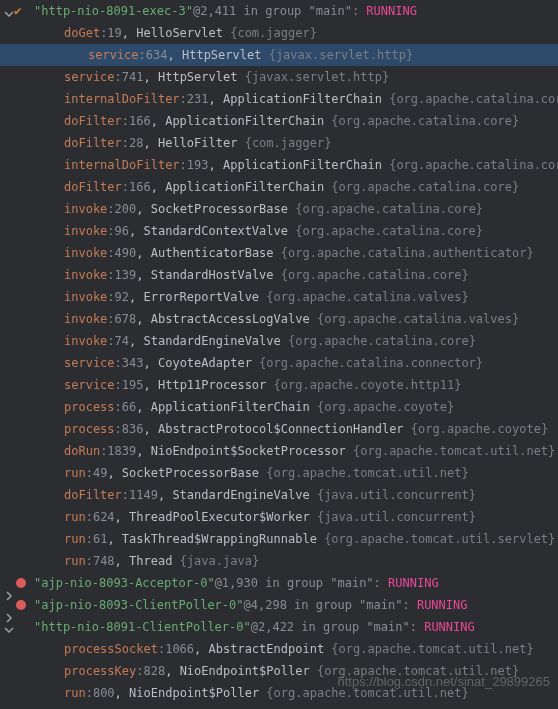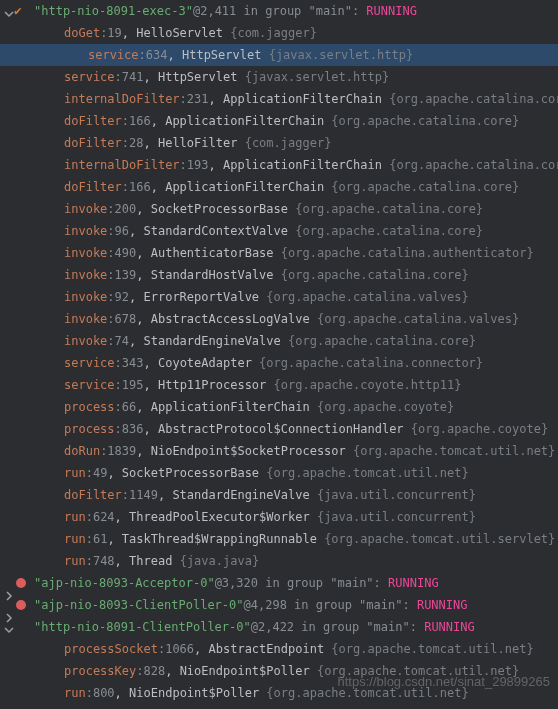--- a/index.html
+++ b/index.html
@@ -183,21 +183,21 @@
       <span class="gutter"></span>
       <span class="frame-indent"><span class="meth">run</span><span class="ln">:</span><span class="ln">748</span><span class="cls">, </span><span class="cls">Thread</span><span class="pkg"> {</span><span class="pkg">java.java</span><span class="pkg">}</span></span>
     </div>
     <div class="row">
       <span class="gutter">
         <span class="arrow-icon"><svg width="10" height="10" viewBox="0 0 10 10" transform="rotate(-90 5 5)">
             <path d="M1 3 L5 7 L9 3" fill="none" stroke="#9aa0a6" stroke-width="1.5"></path>
           </svg></span>
         <span class="bp-dot"></span>
       </span>
-      <span class="indent" style="padding-left: 8px;"><span class="tq">"ajp-nio-8093-Acceptor-0"</span><span class="tinfo">@3,320</span><span class="tinfo"> in group "main": </span><span class="trun">RUNNING</span></span>
+      <span class="indent" style="padding-left: 8px;"><span class="tq">"ajp-nio-8093-Acceptor-0"</span><span class="tinfo">@1,930</span><span class="tinfo"> in group "main": </span><span class="trun">RUNNING</span></span>
     </div>
     <div class="row">
       <span class="gutter">
         <span class="arrow-icon"><svg width="10" height="10" viewBox="0 0 10 10" transform="rotate(-90 5 5)">
             <path d="M1 3 L5 7 L9 3" fill="none" stroke="#9aa0a6" stroke-width="1.5"></path>
           </svg></span>
         <span class="bp-dot"></span>
       </span>
       <span class="indent" style="padding-left: 8px;"><span class="tq">"ajp-nio-8093-ClientPoller-0"</span><span class="tinfo">@4,298</span><span class="tinfo"> in group "main": </span><span class="trun">RUNNING</span></span>
     </div>

